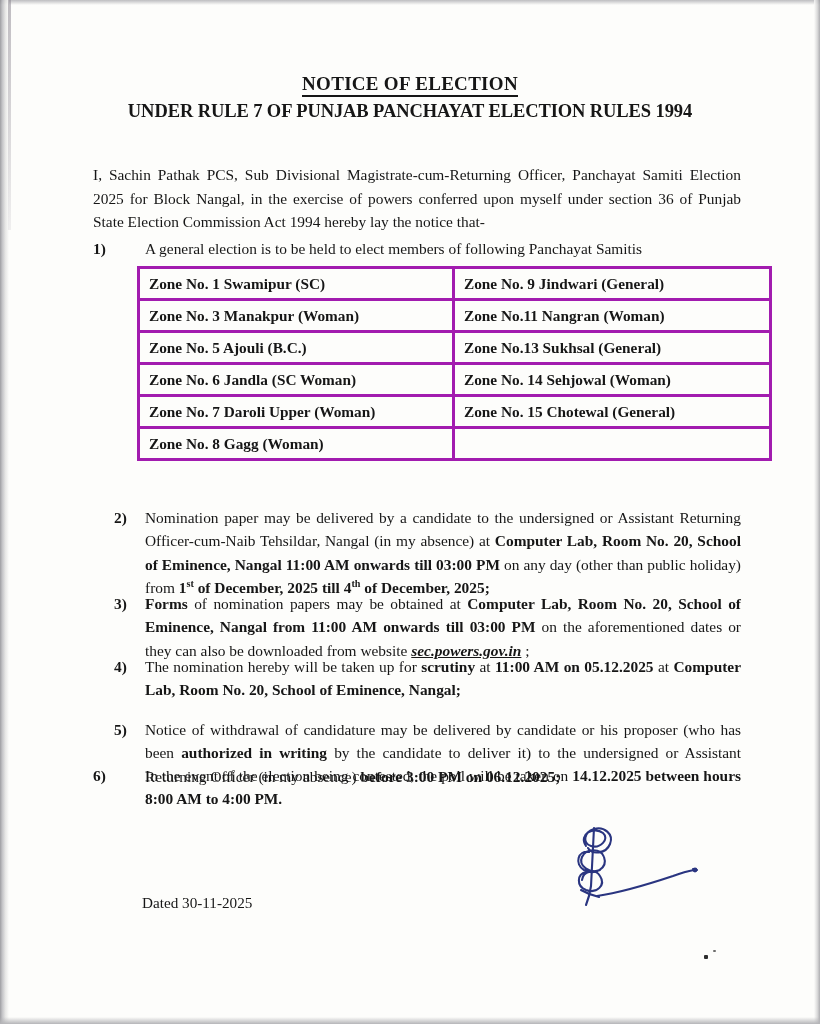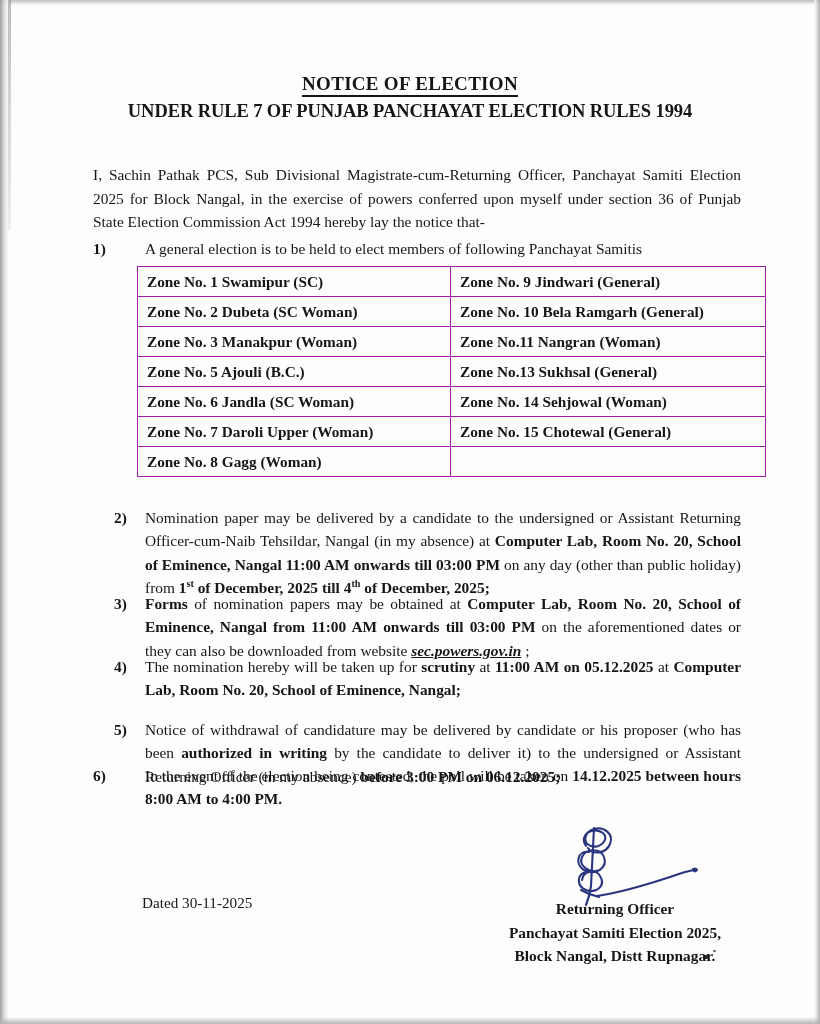--- a/index.html
+++ b/index.html
@@ -150,21 +150,21 @@
 
   
   .zone-table {
     position: absolute;
     left: 137px; top: 266px;
     width: 608px;
     border-collapse: collapse;
     table-layout: fixed;
   }
   .zone-table td {
-    border: 1px solid #a21caf;
+    border: 3px solid #a21caf;
     height: 29px;
     padding: 0 0 0 9px;
     font-size: 15.3px;
     font-weight: bold;
     vertical-align: middle;
     white-space: nowrap;
     overflow: hidden;
   }
   .zone-table td.col-left  { width: 303px; }
   .zone-table td.col-right { width: 305px; }
@@ -218,24 +218,20 @@
     <div class="item outdent" id="item-1">
       <span class="marker">1)</span>
       <span class="body">A general election is to be held to elect members of following Panchayat Samitis</span>
     </div>
 
     <table class="zone-table">
       <tbody>
         <tr>
           <td class="col-left">Zone No. 1 Swamipur (SC)</td>
           <td class="col-right">Zone No. 9 Jindwari (General)</td>
-        </tr>
-        <tr>
-          <td class="col-left">Zone No. 2 Dubeta (SC Woman)</td>
-          <td class="col-right">Zone No. 10 Bela Ramgarh (General)</td>
         </tr>
         <tr>
           <td class="col-left">Zone No. 3 Manakpur (Woman)</td>
           <td class="col-right">Zone No.11 Nangran (Woman)</td>
         </tr>
         <tr>
           <td class="col-left">Zone No. 5 Ajouli (B.C.)</td>
           <td class="col-right">Zone No.13 Sukhsal (General)</td>
         </tr>
         <tr>
@@ -286,20 +282,15 @@
         <path d="M46 4 C45 22, 44 44, 43 62 C42 70, 40 76, 38 81"></path>
         <path d="M33 66 C40 70, 46 72, 51 73"></path>
         <path d="M49 72 C70 69, 95 62, 125 52 C133 49, 140 47, 146 46"></path>
         <path d="M145 45 L149 46"></path>
       </g>
       <circle cx="147" cy="46" r="2.4" fill="#2a3580"></circle>
     </svg>
 
     <div class="dated">Dated 30-11-2025</div>
 
-    <div class="sign-block">
-      <div>Returning Officer</div>
-      <div>Panchayat Samiti Election 2025,</div>
-      <div>Block Nangal, Distt Rupnagar.</div>
-    </div>
 
   </div>
 </div>
 
 </body></html>

